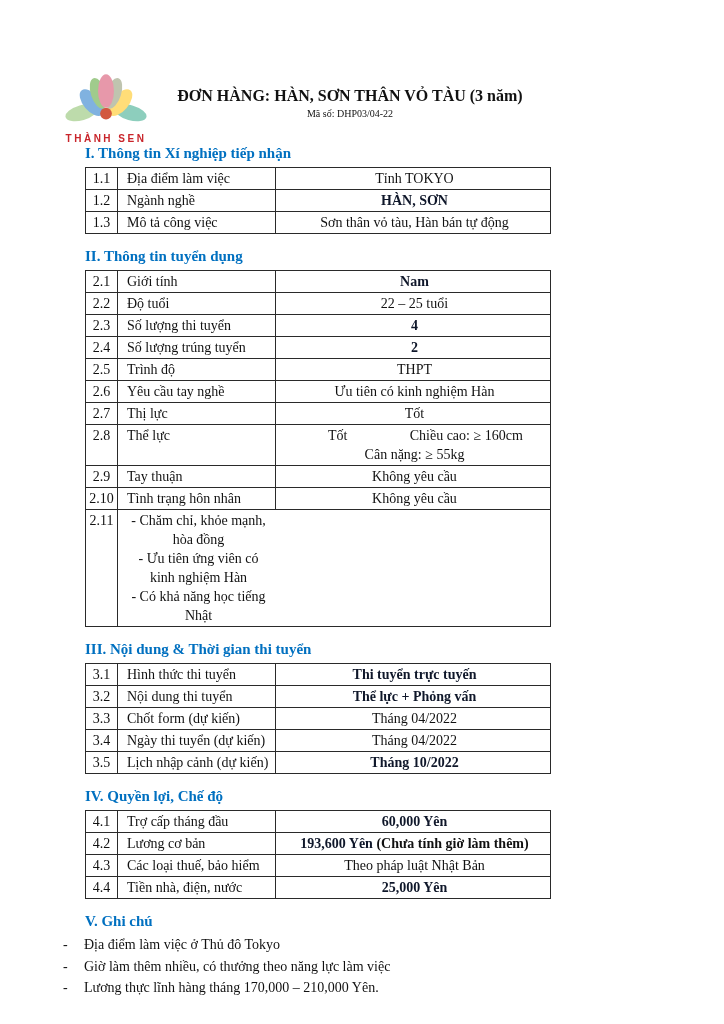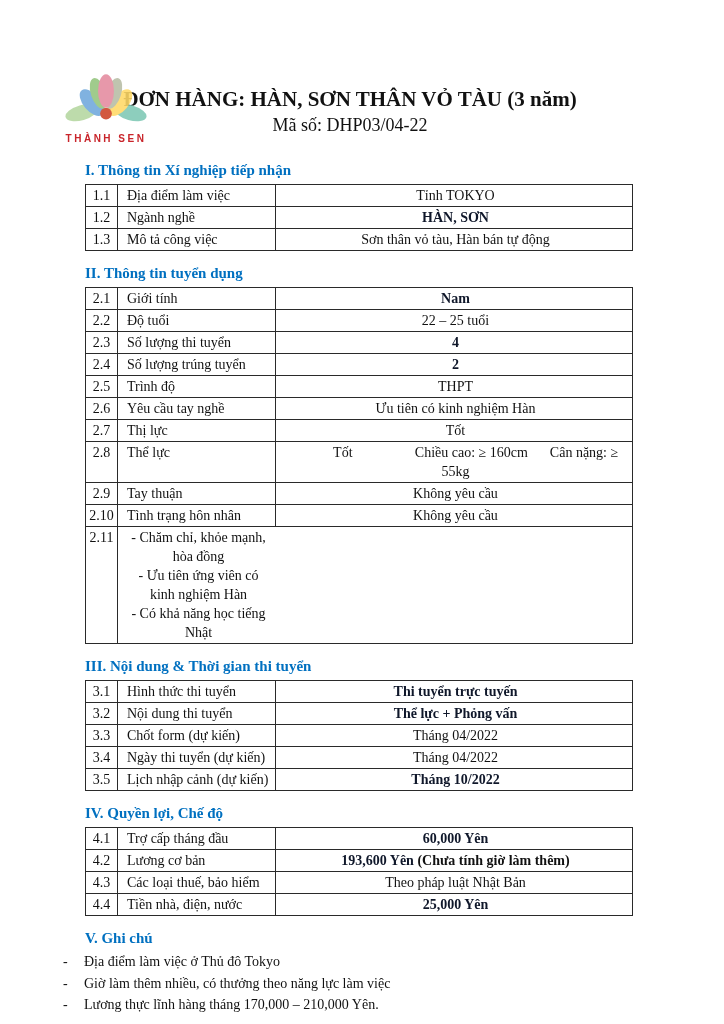--- a/index.html
+++ b/index.html
@@ -15,30 +15,30 @@
   
   .logo { position: absolute; left: 58px; top: 70px; width: 96px; text-align: center; }
   .logo-text {
     font-family: "Liberation Sans", "DejaVu Sans", sans-serif;
     font-size: 10px; font-weight: bold; letter-spacing: 2.5px;
     color: #c9252b; margin-top: -3px; white-space: nowrap;
   }
   
   .titles { width: 700px; padding-top: 82px; text-align: center; }
   .doc-title { font-size: 20px; font-weight: bold; letter-spacing: 0.3px; }
-  .doc-subtitle { font-size: 21px; font-weight: bold; margin-top: 5px; }
-  .doc-code { font-size: 18px; margin-top: 3px; }
+  .doc-subtitle { font-size: 16px; font-weight: bold; margin-top: 5px; }
+  .doc-code { font-size: 10px; margin-top: 3px; }
   
   .sec-heading {
     font-size: 15px; font-weight: bold; color: #0070C0;
     margin: 14px 0 0 85px;
   }
   .sec-heading.first { margin-top: 26px; }
   
-  .tbl { width: 548px; margin: 5px 0 0 85px; border: 1px solid #2a2a2a; }
+  .tbl { width: 466px; margin: 5px 0 0 85px; border: 1px solid #2a2a2a; }
   .tr { display: grid; grid-template-columns: 32px 158px 1fr; }
   .tr + .tr { border-top: 1px solid #2a2a2a; }
   .td { font-size: 14px; line-height: 19px; padding: 1px 5px; }
   .td.num { text-align: center; border-right: 1px solid #2a2a2a; padding: 1px 1px; }
   .td.label { border-right: 1px solid #2a2a2a; padding-left: 9px; }
   .td.value { padding-left: 8px; text-align: center; }
   .red { color: #0f172a; font-weight: bold; }
   .bold { font-weight: bold; }
   .fit-part { display: inline-block; width: 100px; }
   .height-part { display: inline-block; width: 150px; }

